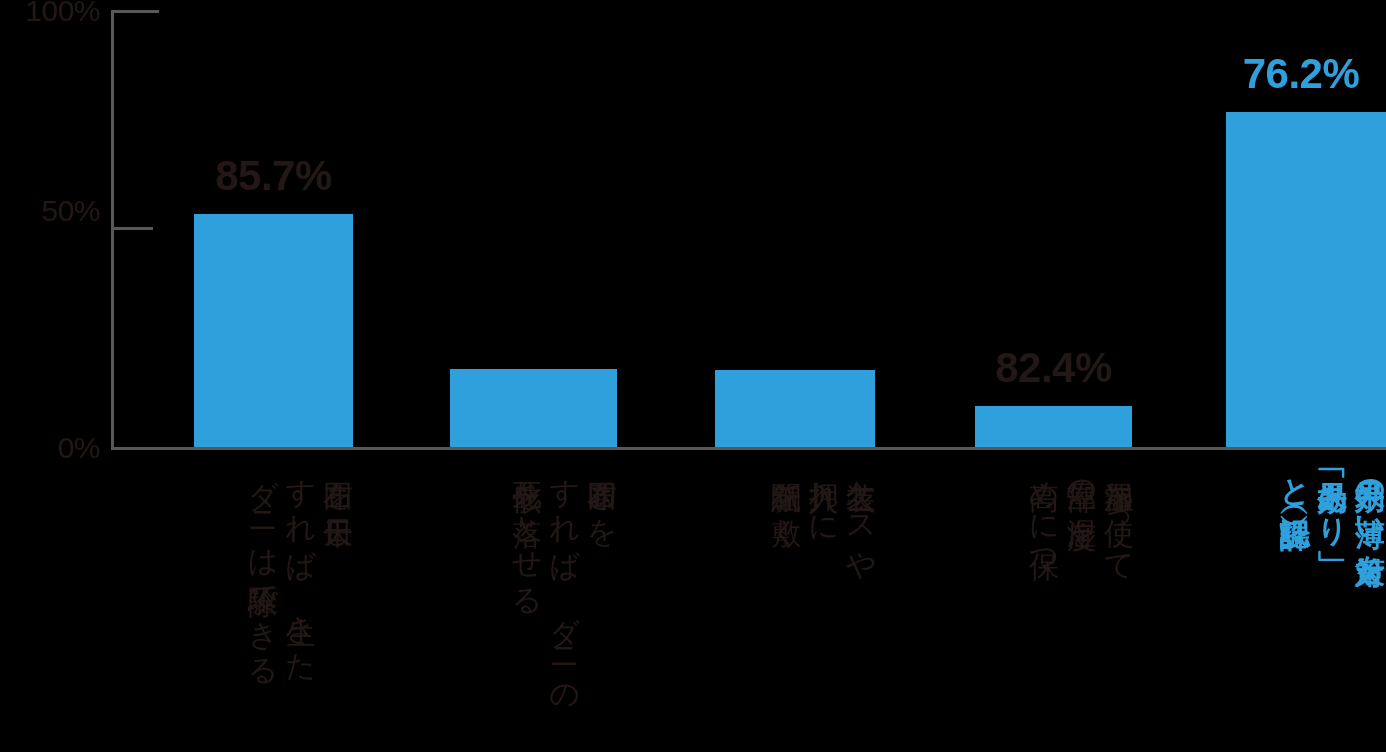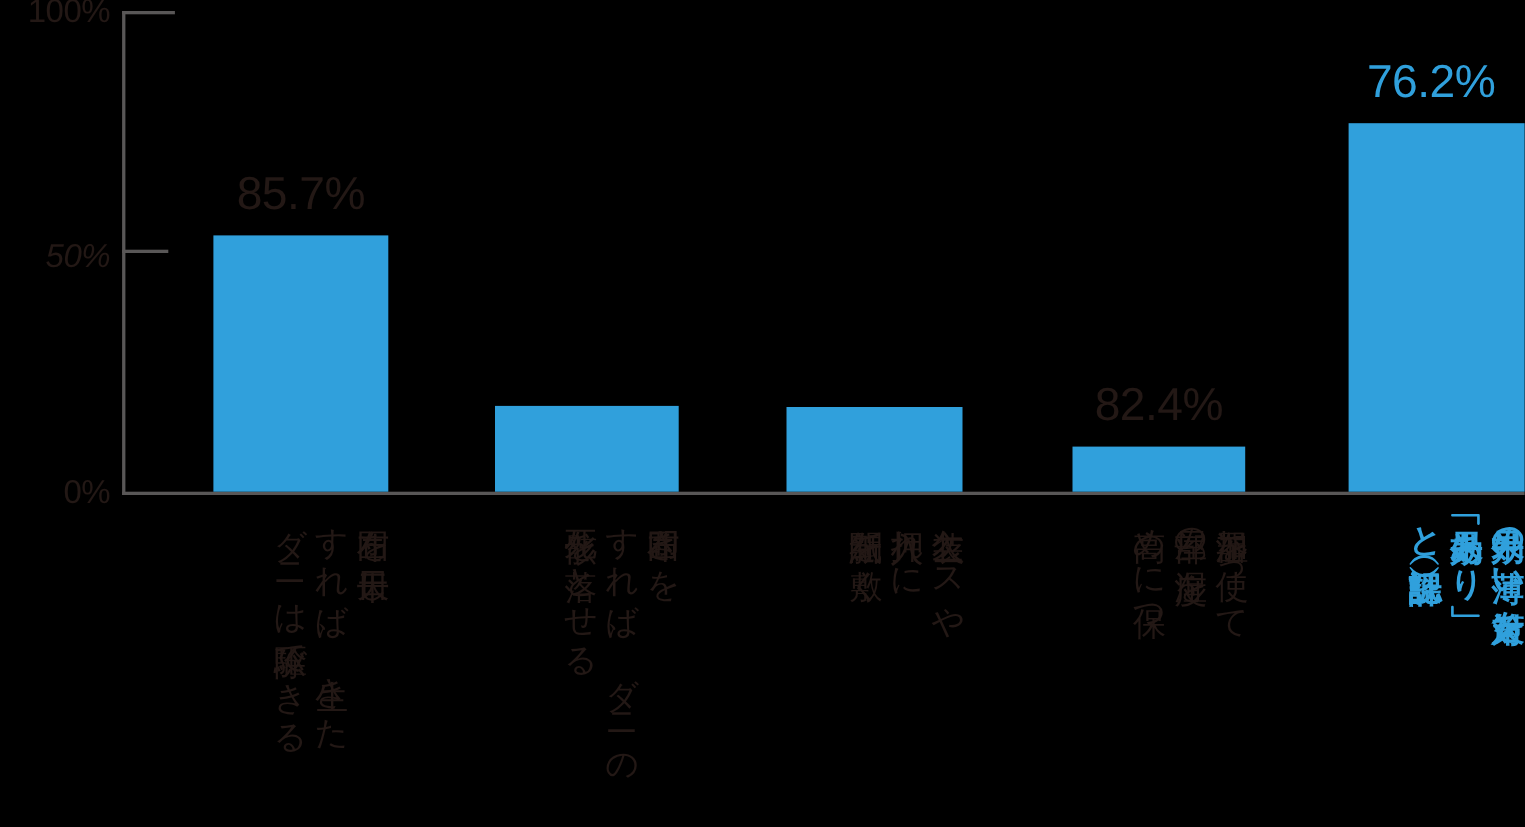--- a/index.html
+++ b/index.html
@@ -50,35 +50,35 @@
   .y-label {
     position: absolute;
     color: #231815;
     font-size: 30px;
     text-align: right;
     width: 100px;
     left: 0px;
     letter-spacing: -0.5px;
   }
   .y-label-100 { top: -6px; }
-  .y-label-50  { top: 217px; font-style: italic; }
+  .y-label-50  { top: 194px; }
   .y-label-0   { top: 431px; }
 
   
   .bar {
     position: absolute;
     background: #30a0dc;
   }
 
   
   .value-label {
     position: absolute;
     color: #231815;
     font-size: 42px;
-    font-weight: normal;
+    font-weight: bold;
     text-align: center;
     letter-spacing: -0.5px;
     white-space: nowrap;
   }
   .value-label.accent {
     color: #30a0dc;
   }
 
   
   .cat-label {

